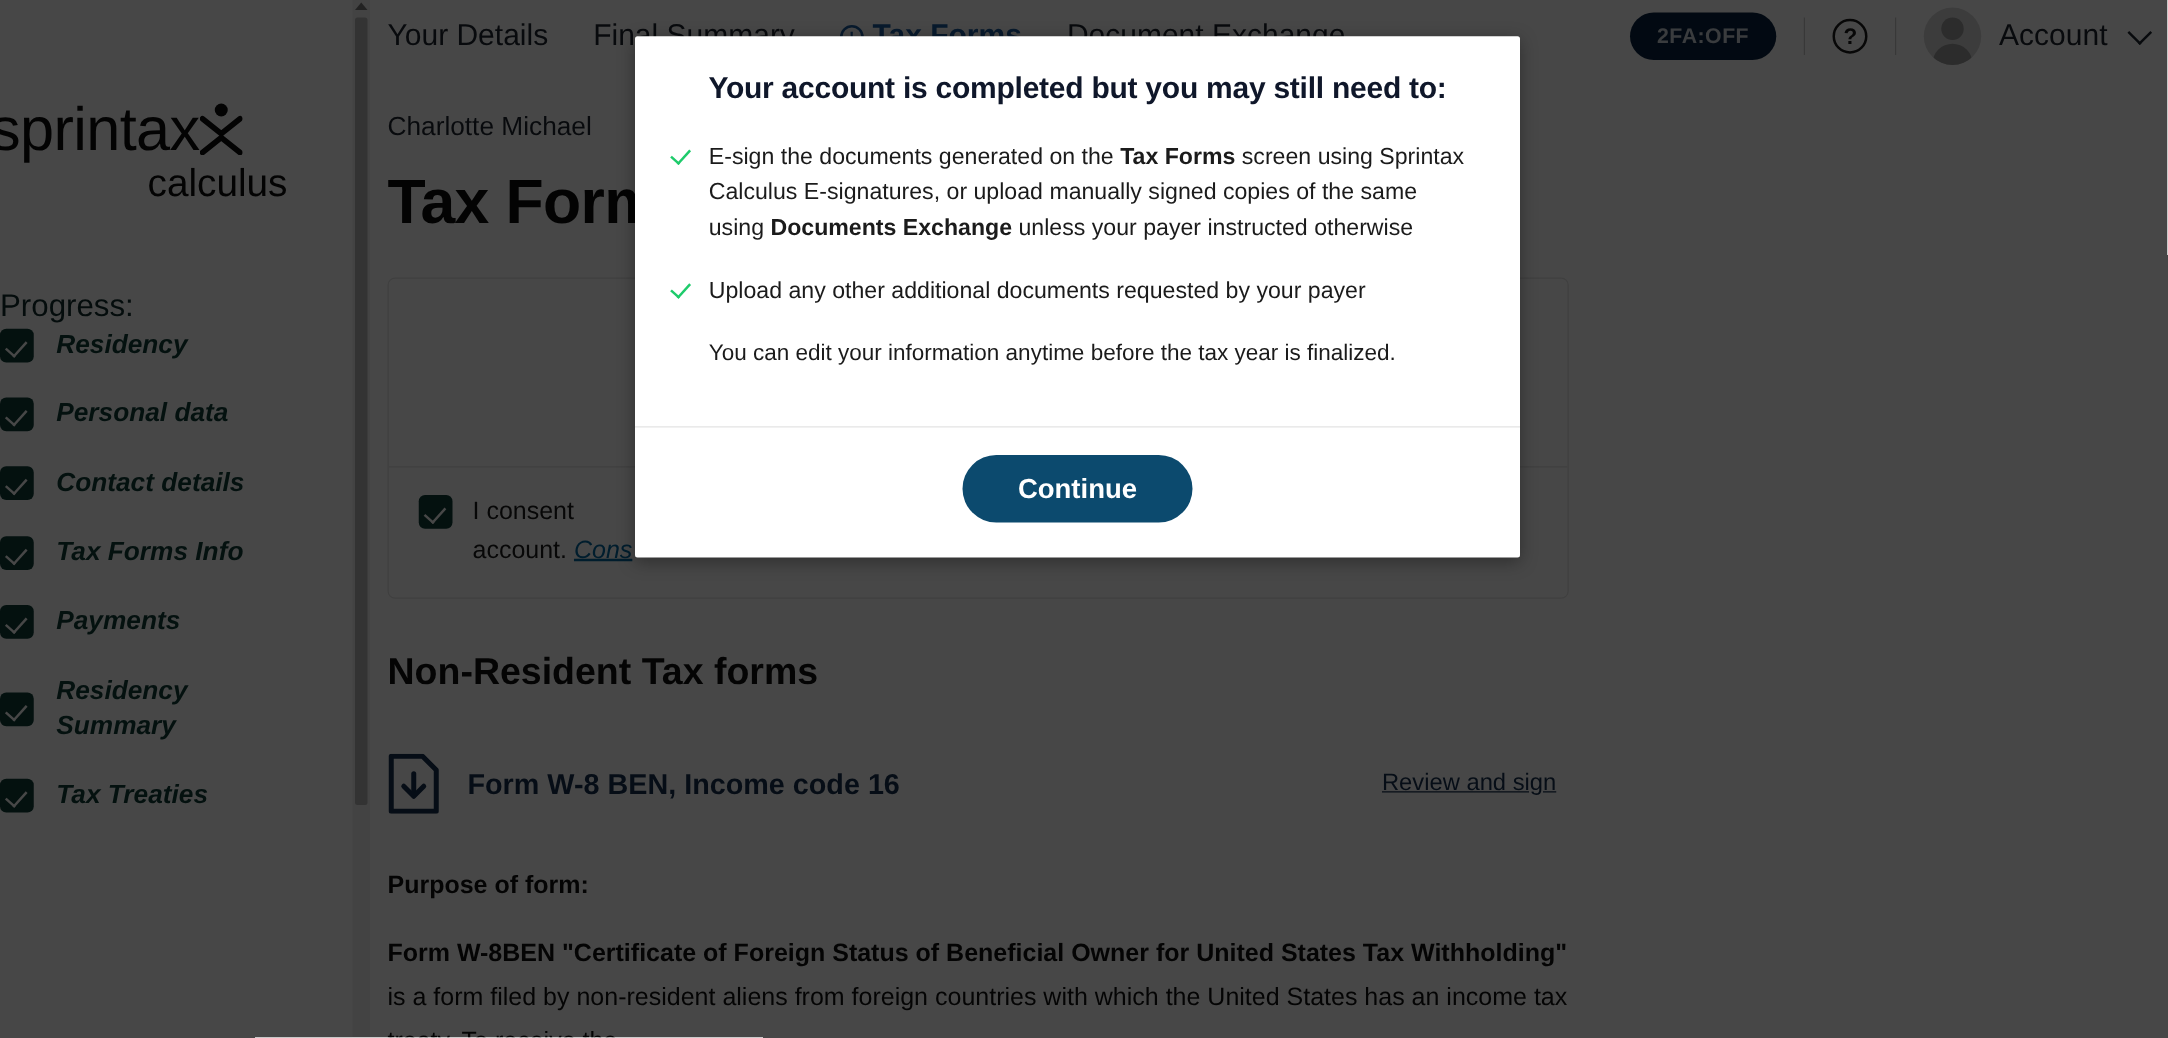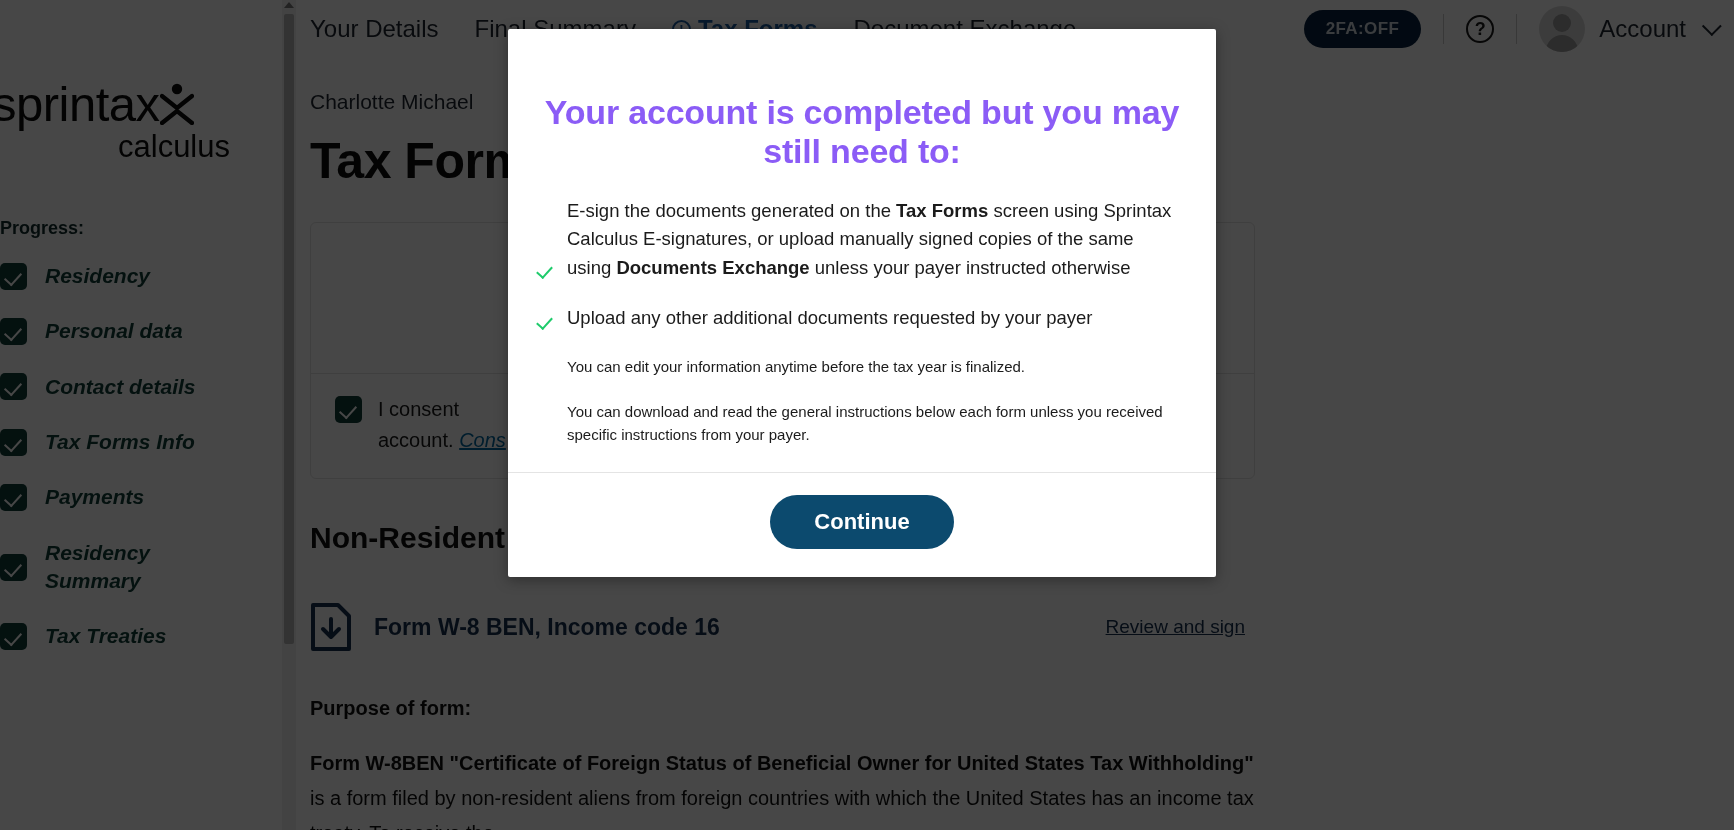--- a/index.html
+++ b/index.html
@@ -48,23 +48,23 @@
     font-size: 31px;
     color: #0b0b0b;
     text-align: right;
     margin-top: 2px;
     padding-right: 2px;
     line-height: 1;
   }
 
   .progress-title {
     position: absolute;
-    left: 0; top: 218px;
-    font-size: 18px;
-    font-weight: 700;
+    left: 0; top: 231px;
+    font-size: 25px;
+    font-weight: 400;
     color: #0f2b2b;
   }
 
   .prog-list {
     position: absolute;
     left: 0; top: 262px;
     width: 270px;
     font-style: italic;
   }
   .prog-item {
@@ -348,32 +348,30 @@
     background: #ffffff;
     z-index: 50;
     border-radius: 2px;
     box-shadow: 0 3px 14px rgba(0,0,0,0.35);
   }
   .modal-head {
     padding: 28px 30px 0 30px;
     text-align: center;
   }
   .modal-title {
-    font-size: 34px;
-    font-weight: 700;
-    color: #8b5cf6;
+    font-size: 24px;
+    font-weight: 700;
+    color: #0f172a;
     letter-spacing: -0.2px;
-    margin-top: 36px;
   }
   .modal-body { padding: 26px 34px 22px 28px; }
   .m-item {
     display: flex;
     gap: 14px;
     margin-bottom: 22px;
-    align-items: flex-end;
   }
   .m-check {
     flex: 0 0 auto;
     width: 17px; height: 20px;
     position: relative;
     margin-top: 4px;
   }
   .m-check::after {
     content: "";
     position: absolute;
@@ -383,21 +381,21 @@
     border-width: 0 2.6px 2.6px 0;
     transform: rotate(42deg);
   }
   .m-text {
     font-size: 18.5px;
     color: #1b1b1b;
     line-height: 1.54;
   }
   .m-text b { font-weight: 700; }
   .m-para {
-    font-size: 15px;
+    font-size: 18px;
     color: #1b1b1b;
     line-height: 1.54;
     margin: 0 0 22px 31px;
   }
   .m-para.last { margin-bottom: 4px; }
   .modal-sep { height: 1px; background: #e4e4e4; }
   .modal-foot {
     padding: 22px 0 28px 0;
     display: flex;
     justify-content: center;
@@ -553,21 +551,20 @@
         <span class="m-check"></span>
         <span class="m-text"><span>E-sign the documents generated on the </span><b>Tax Forms</b><span> screen using Sprintax Calculus E-signatures, or upload manually signed copies of the same using </span><b>Documents Exchange</b><span> unless your payer instructed otherwise</span></span>
       </div>
 
       <div class="m-item">
         <span class="m-check"></span>
         <span class="m-text">Upload any other additional documents requested by your payer</span>
       </div>
 
       <p class="m-para">You can edit your information anytime before the tax year is finalized.</p>
-      <p class="m-para last">You can download and read the general instructions below each form unless you received specific instructions from your payer.</p>
     </div>
     <div class="modal-sep"></div>
     <div class="modal-foot">
       <button class="btn-primary">Continue</button>
     </div>
   </div>
 
 </div>
 
 </body></html>

